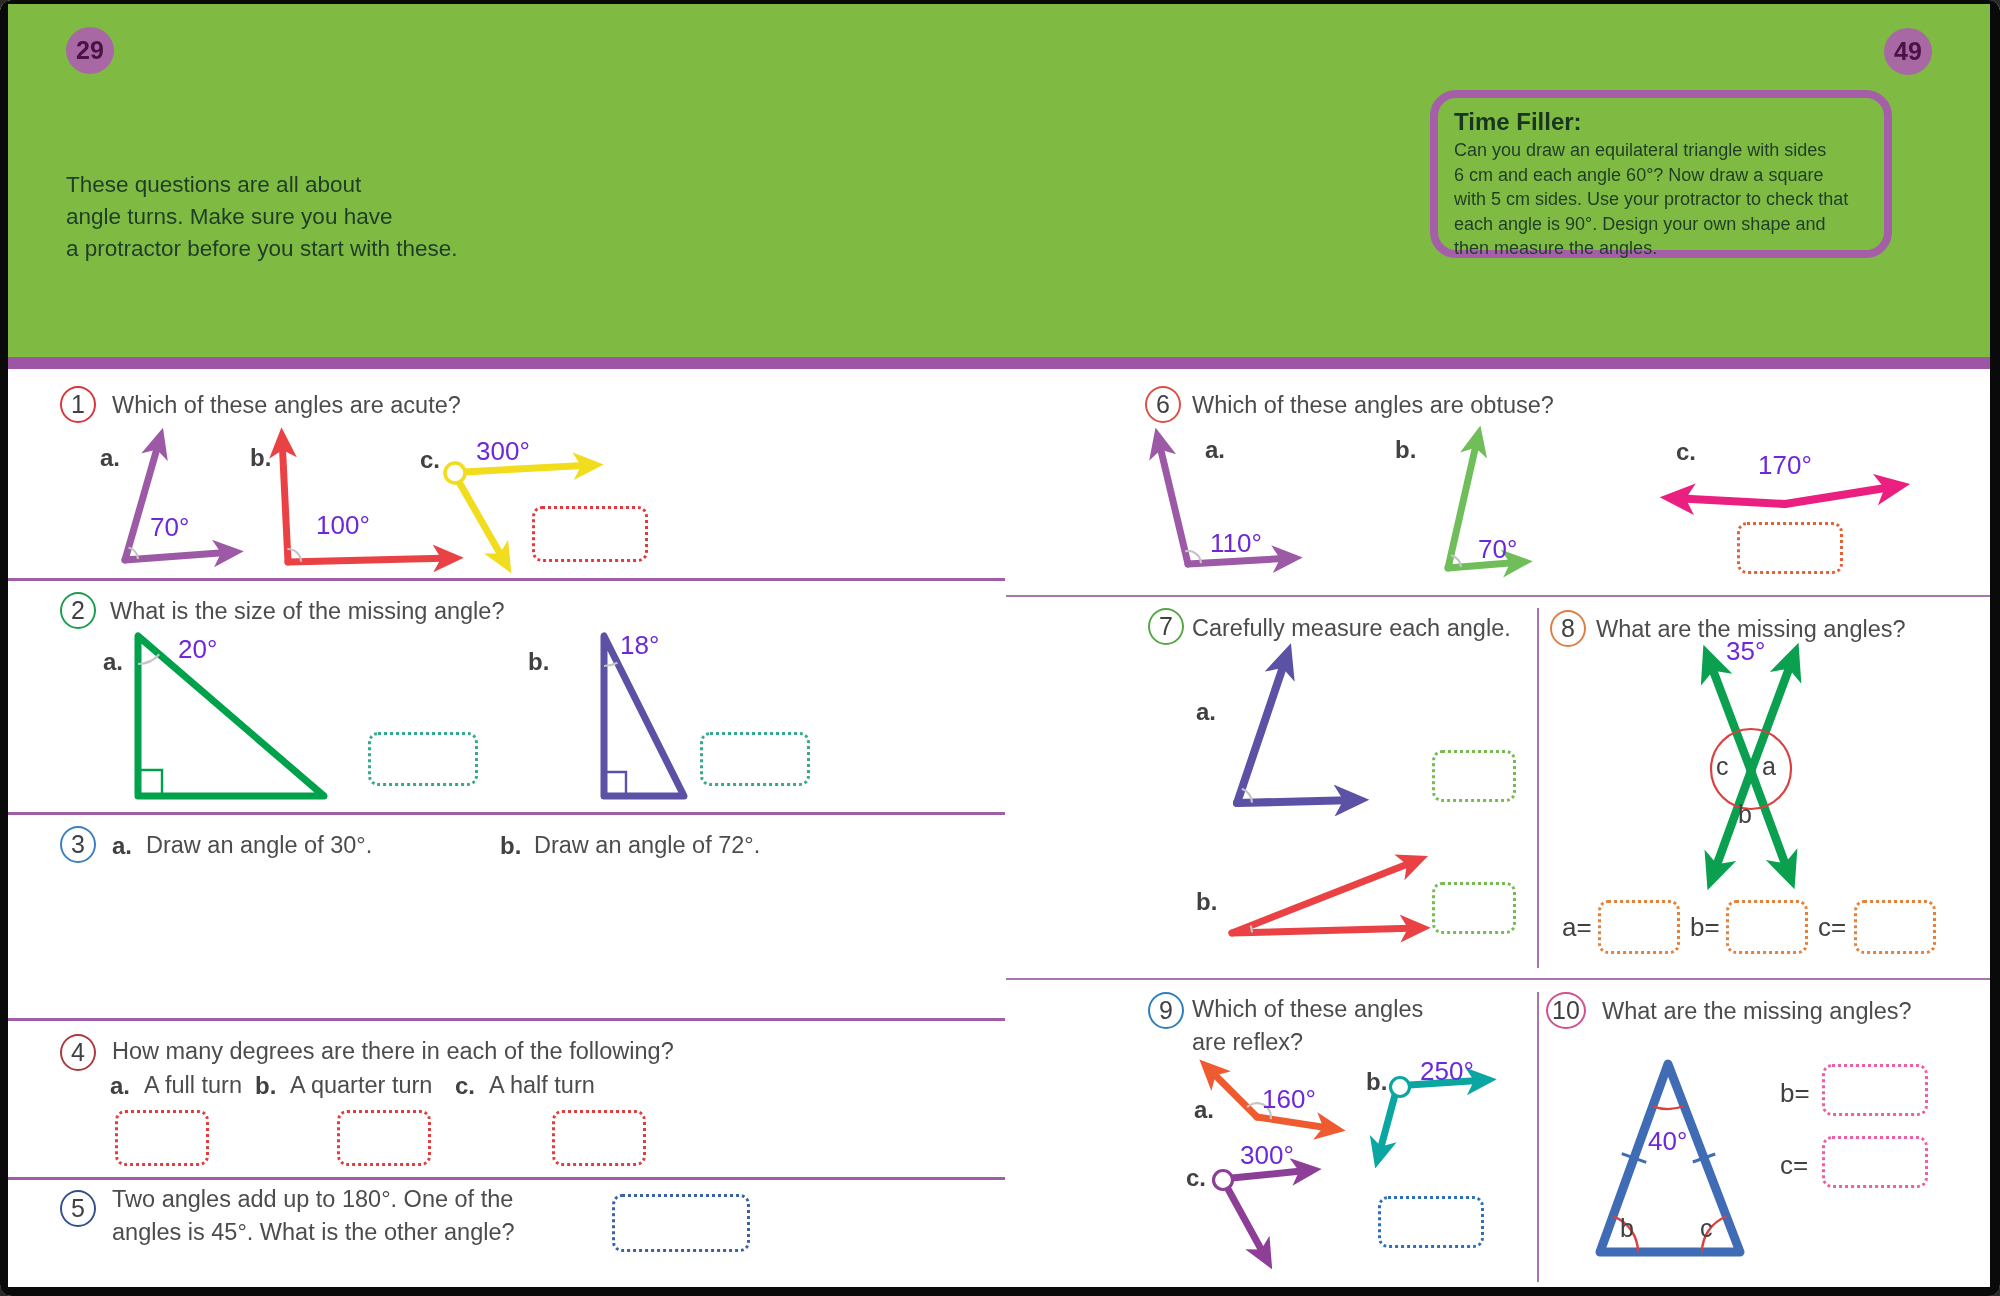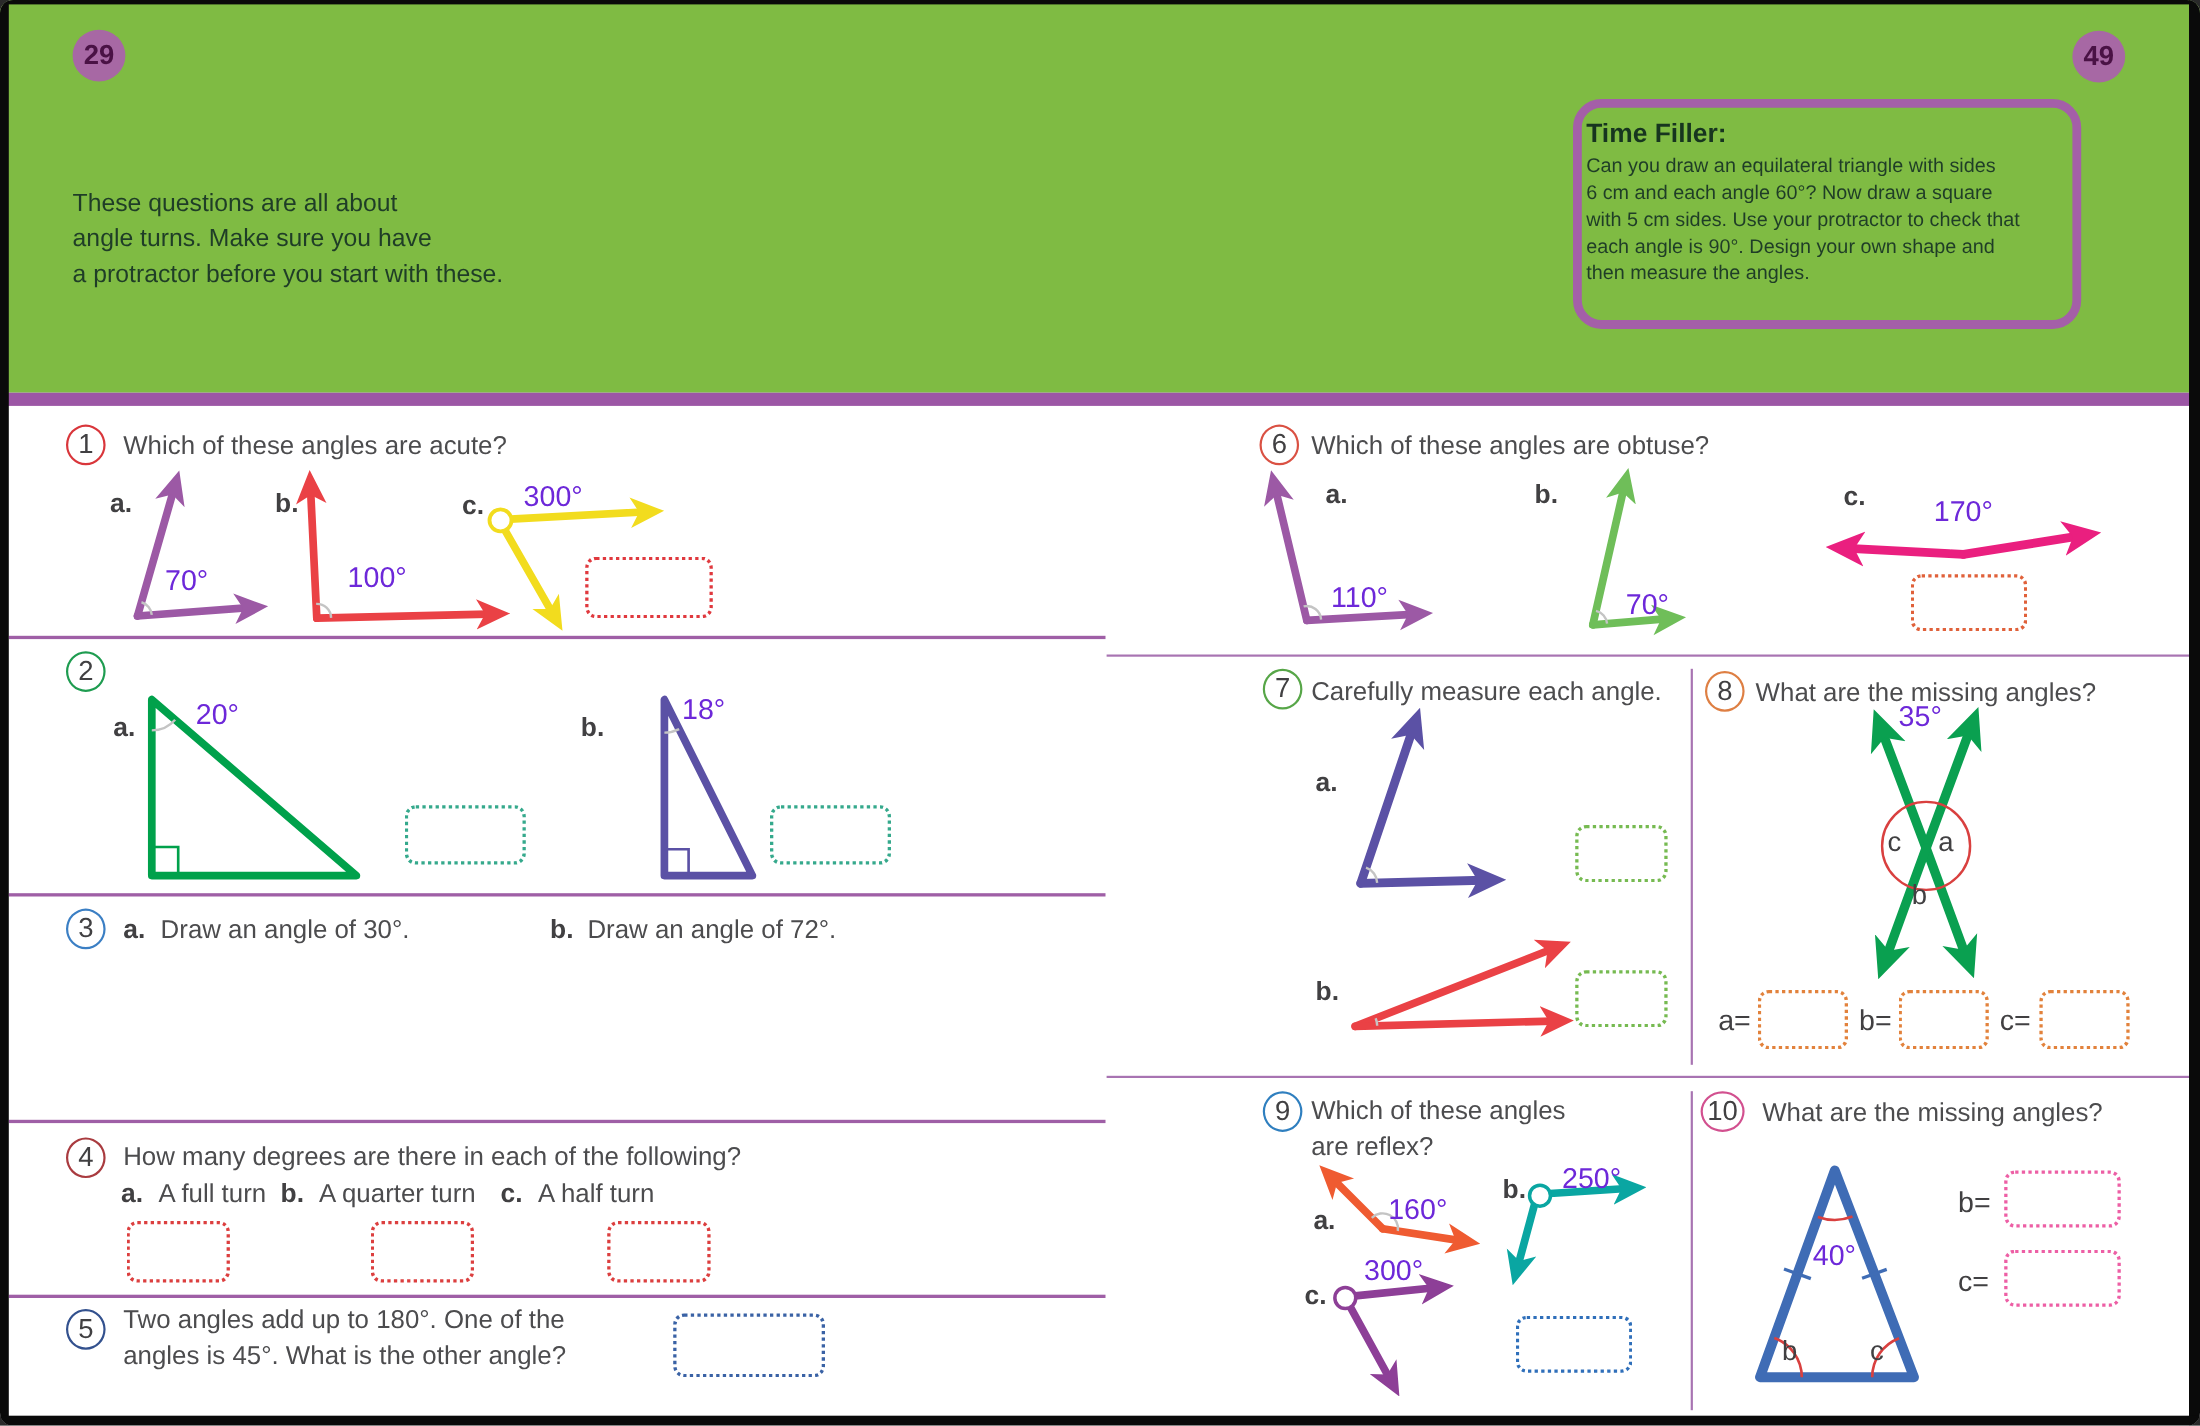--- a/index.html
+++ b/index.html
@@ -7,21 +7,21 @@
   body { width:2000px; height:1296px; background:#2a2a2a; }
   #frame { position:relative; width:2000px; height:1296px; background:#ffffff; border-radius:12px; overflow:hidden; }
   .abs { position:absolute; }
   #header { left:0; top:0; width:2000px; height:357px; background:#7FBB43; }
   #band { left:0; top:357px; width:2000px; height:12px; background:#9C56A5; }
   .edge { background:#0a0a0a; z-index:60; }
   .badge { width:48px; height:47px; border-radius:50%; background:#A768A4; color:#4A1245;
            font-weight:bold; font-size:25px; display:flex; align-items:center; justify-content:center; }
   #title { left:64px; top:70px; font-size:55px; color:#1F3D27; letter-spacing:1px; }
   .intro { font-size:22.5px; color:#1F3D27; white-space:nowrap; }
-  #tf { left:1430px; top:90px; width:462px; height:209px; border:8px solid #A45FA8; border-radius:26px; padding:10px 4px; }
+  #tf { left:1430px; top:90px; width:462px; height:168px; border:8px solid #A45FA8; border-radius:26px; padding:10px 16px; }
   #tf-title { font-size:24px; font-weight:bold; color:#17351F; margin-bottom:2px; }
   .tf-line { font-size:18px; color:#1F3D27; line-height:24.5px; white-space:nowrap; }
   .qnum { min-width:36px; height:37px; padding:0 4px; border:2.6px solid; border-radius:50%;
           color:#414042; font-size:25px; display:flex; align-items:center; justify-content:center; background:#fff; }
   .qtext { font-size:23.5px; color:#4C4C4E; white-space:nowrap; }
   .opt { font-size:24px; font-weight:bold; color:#414042; }
   .deg { font-size:26px; color:#6d28d9; white-space:nowrap; }
   .lit { font-size:25px; color:#414042; }
   .anslabel { font-size:26px; color:#414042; }
   .ansbox { border:3px dotted; border-radius:10px; background:#fff; }
@@ -113,20 +113,21 @@
     <line x1="21" y1="30" x2="68" y2="112" stroke="#F2DC1E" stroke-width="7" stroke-linecap="round" marker-end="url(#m-yellow)"></line>
     <circle cx="17" cy="21" r="10" stroke="#F2DC1E" stroke-width="3.5" fill="#ffffff"></circle>
   </svg>
   <div class="abs deg" style="left:476px;top:436px">300°</div>
 
   <div class="abs ansbox" style="left:532px;top:506px;width:116px;height:56px;border-color:#E0393E"></div>
 
   <div class="abs hr" style="left:8px;top:578px;width:997px"></div>
 
   <div class="abs qnum" style="left:60px;top:592px;border-color:#1E9C50">2</div>
+  <div class="abs qtext" style="left:110px;top:598px">What is the size of the missing angle?</div>
 
   <span class="abs opt" style="left:103px;top:648px">a.</span>
   <svg class="abs" style="left:128px;top:626px" width="210" height="180">
     <path d="M10,10 L10,170 L196,170 Z" stroke="#00A14B" stroke-width="7" fill="none" stroke-linejoin="round"></path>
     <path d="M10,144 L34,144 L34,170" stroke="#00A14B" stroke-width="2.4" fill="none"></path>
     <path d="M10,38 A28,28 0 0 0 31.2,28.3" stroke="#c4c4c4" stroke-width="2.2" fill="none"></path>
   </svg>
   <div class="abs deg" style="left:178px;top:634px">20°</div>
   <div class="abs ansbox" style="left:368px;top:732px;width:110px;height:54px;border-color:#35A98C"></div>
 

